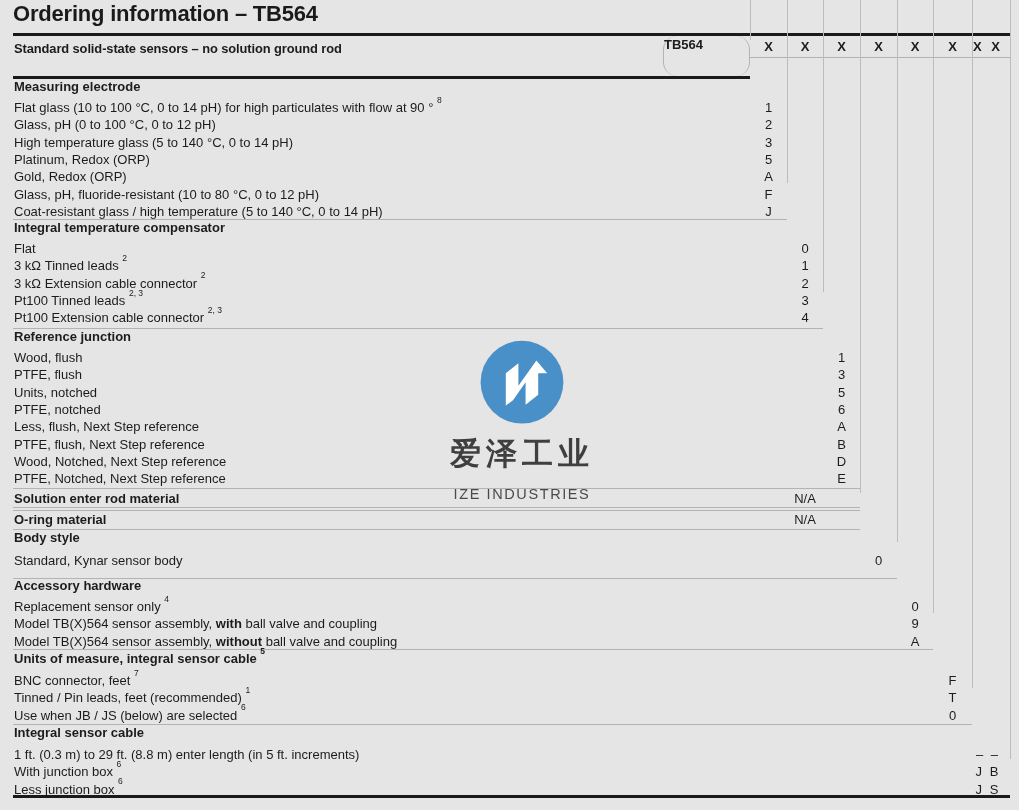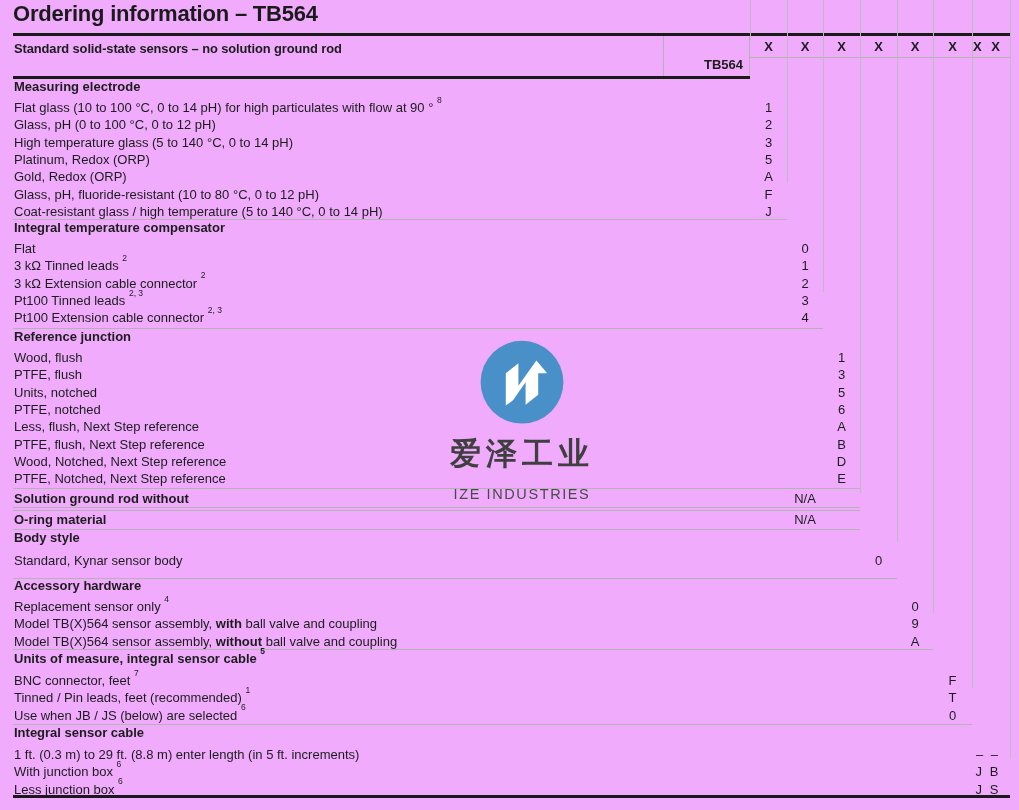--- a/index.html
+++ b/index.html
@@ -1,36 +1,37 @@
 <!DOCTYPE html>
 <html><head>
 <meta charset="utf-8">
 <style>
   html,body{margin:0;padding:0;background:#ffffff;}
   .page{
     position:relative;
     width:1019px;height:810px;
-    background:#f0abfc;
+    background:#e5e5e5;
     font-family:"Liberation Sans","DejaVu Sans",sans-serif;
     color:#1c1c1c;
     overflow:hidden;
   }
   .title{
     position:absolute;left:13px;top:1px;margin:0;
     font-size:22px;font-weight:bold;letter-spacing:-0.2px;color:#1a1a1a;
   }
   .hrule-thin{position:absolute;height:1px;background:#b3b3b3;}
   .hrule-thick{position:absolute;height:3px;background:#1a1a1a;}
   .vline{position:absolute;width:1px;background:#bcbcbc;}
   .hdr-line{position:absolute;left:14px;font-size:12.9px;font-weight:bold;white-space:nowrap;letter-spacing:-0.1px;}
   .model-cell{
     position:absolute;box-sizing:border-box;
     border-left:1px solid #b3b3b3;border-right:1px solid #b3b3b3;
-    font-size:13px;font-weight:bold;text-align:right;padding:21px 6px 0 0;
+    font-size:13px;font-weight:bold;text-align:left;padding:1px 6px 0 0;
     background:transparent;
+    border-radius:14px;
   }
   .xhead{position:absolute;font-size:13px;font-weight:bold;transform:translateX(-50%);
     white-space:pre;letter-spacing:0;}
   .sec-title{position:absolute;left:14px;font-size:13px;font-weight:bold;white-space:nowrap;}
   .row-label{position:absolute;left:14px;font-size:13px;white-space:nowrap;}
   .row-label b{font-weight:bold;}
   .code{position:absolute;font-size:13px;transform:translateX(-50%);white-space:pre;}
   .code.wide{letter-spacing:2px;}
   sup.fn{font-size:8.5px;line-height:0;position:relative;top:-4px;letter-spacing:0;}
   .na-label{position:absolute;left:14px;font-size:13px;font-weight:bold;white-space:nowrap;}
@@ -125,21 +126,21 @@
       <div class="row-label" style="top: 400.9px; height: 17.3px; line-height: 17.3px;">PTFE, notched</div>
       <div class="code" style="left: 841.5px; top: 400.9px; height: 17.3px; line-height: 17.3px;">6</div>
       <div class="row-label" style="top: 418.2px; height: 17.3px; line-height: 17.3px;">Less, flush, Next Step reference</div>
       <div class="code" style="left: 841.5px; top: 418.2px; height: 17.3px; line-height: 17.3px;">A</div>
       <div class="row-label" style="top: 435.5px; height: 17.3px; line-height: 17.3px;">PTFE, flush, Next Step reference</div>
       <div class="code" style="left: 841.5px; top: 435.5px; height: 17.3px; line-height: 17.3px;">B</div>
       <div class="row-label" style="top: 452.8px; height: 17.3px; line-height: 17.3px;">Wood, Notched, Next Step reference</div>
       <div class="code" style="left: 841.5px; top: 452.8px; height: 17.3px; line-height: 17.3px;">D</div>
       <div class="row-label" style="top: 470.1px; height: 17.3px; line-height: 17.3px;">PTFE, Notched, Next Step reference</div>
       <div class="code" style="left: 841.5px; top: 470.1px; height: 17.3px; line-height: 17.3px;">E</div>
-      <div class="na-label" style="top: 489.5px; height: 17px; line-height: 17px;">Solution ground rod without</div>
+      <div class="na-label" style="top: 489.5px; height: 17px; line-height: 17px;">Solution enter rod material</div>
       <div class="na-value" style="left: 805px; top: 489.5px; height: 17px; line-height: 17px;">N/A</div>
       <div class="na-label" style="top: 511px; height: 17px; line-height: 17px;">O-ring material</div>
       <div class="na-value" style="left: 805px; top: 511px; height: 17px; line-height: 17px;">N/A</div>
       <div class="sec-title" style="top: 530px;">Body style</div>
       <div class="row-label" style="top: 552px; height: 17.3px; line-height: 17.3px;">Standard, Kynar sensor body</div>
       <div class="code" style="left: 878.5px; top: 552px; height: 17.3px; line-height: 17.3px;">0</div>
       <div class="sec-title" style="top: 578px;">Accessory hardware</div>
       <div class="row-label" style="top: 598px; height: 17.3px; line-height: 17.3px;">Replacement sensor only <sup class="fn">4</sup></div>
       <div class="code" style="left: 915px; top: 598px; height: 17.3px; line-height: 17.3px;">0</div>
       <div class="row-label" style="top: 615.3px; height: 17.3px; line-height: 17.3px;">Model TB(X)564 sensor assembly, <b>with</b> ball valve and coupling</div>

